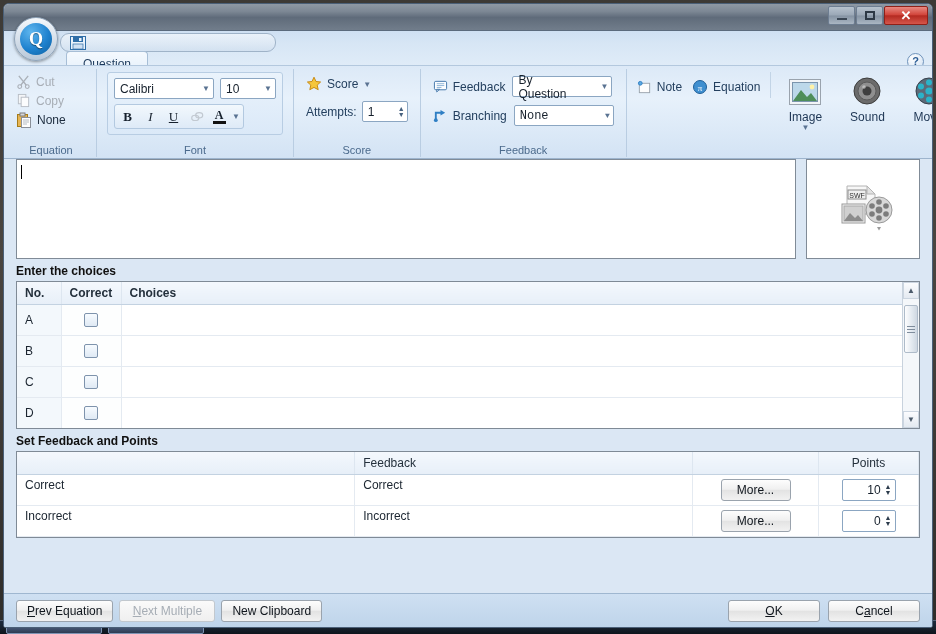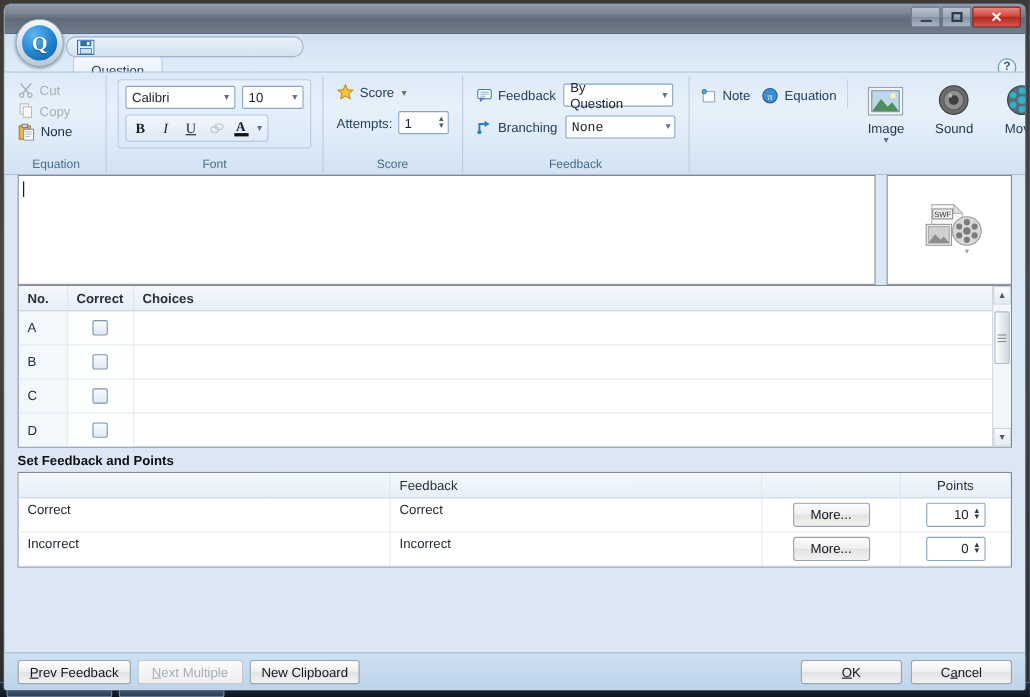--- a/index.html
+++ b/index.html
@@ -567,20 +567,21 @@
           <circle cx="59" cy="34" r="2.8" fill="#7c7c7c"></circle>
 
           <rect x="15" y="24" width="23" height="19" fill="#f2f2f2" stroke="#9a9a9a"></rect>
           <rect x="17" y="26" width="19" height="15" fill="#d0d0d0" stroke="#a8a8a8"></rect>
           <path d="M17 41 L23 33 L28 38 L31 35 L36 41 Z" fill="#8c8c8c"></path>
           <path d="M50 47 l4 0 -2 3.5 z" fill="#9a9a9a"></path>
         </svg>
       </div>
     </div>
 
+    <div class="section-title">Enter the choices</div>
 
     <div id="choices-wrap">
       <table class="grid">
         <thead>
           <tr>
             <th class="no-col">No.</th>
             <th class="ck-col">Correct</th>
             <th>Choices</th>
           </tr>
         </thead>
@@ -664,21 +665,21 @@
             </td>
           </tr>
         </tbody>
       </table>
     </div>
   </div>
 
   <div id="bottombar">
     <span class="btn bb" style="margin-right:6px;">
         <u>P</u>
-        <span>rev Feedback</span>
+        <span>rev Equation</span>
       </span>
     <span class="btn bb disabled" style="margin-right:6px;">
         <u>N</u>
         <span>ext Multiple</span>
       </span>
     <span class="btn bb">New Clipboard</span>
     <span class="spacer"></span>
     <span class="btn" style="width:92px;margin-right:8px;">
         <u>O</u>
         <span>K</span>

